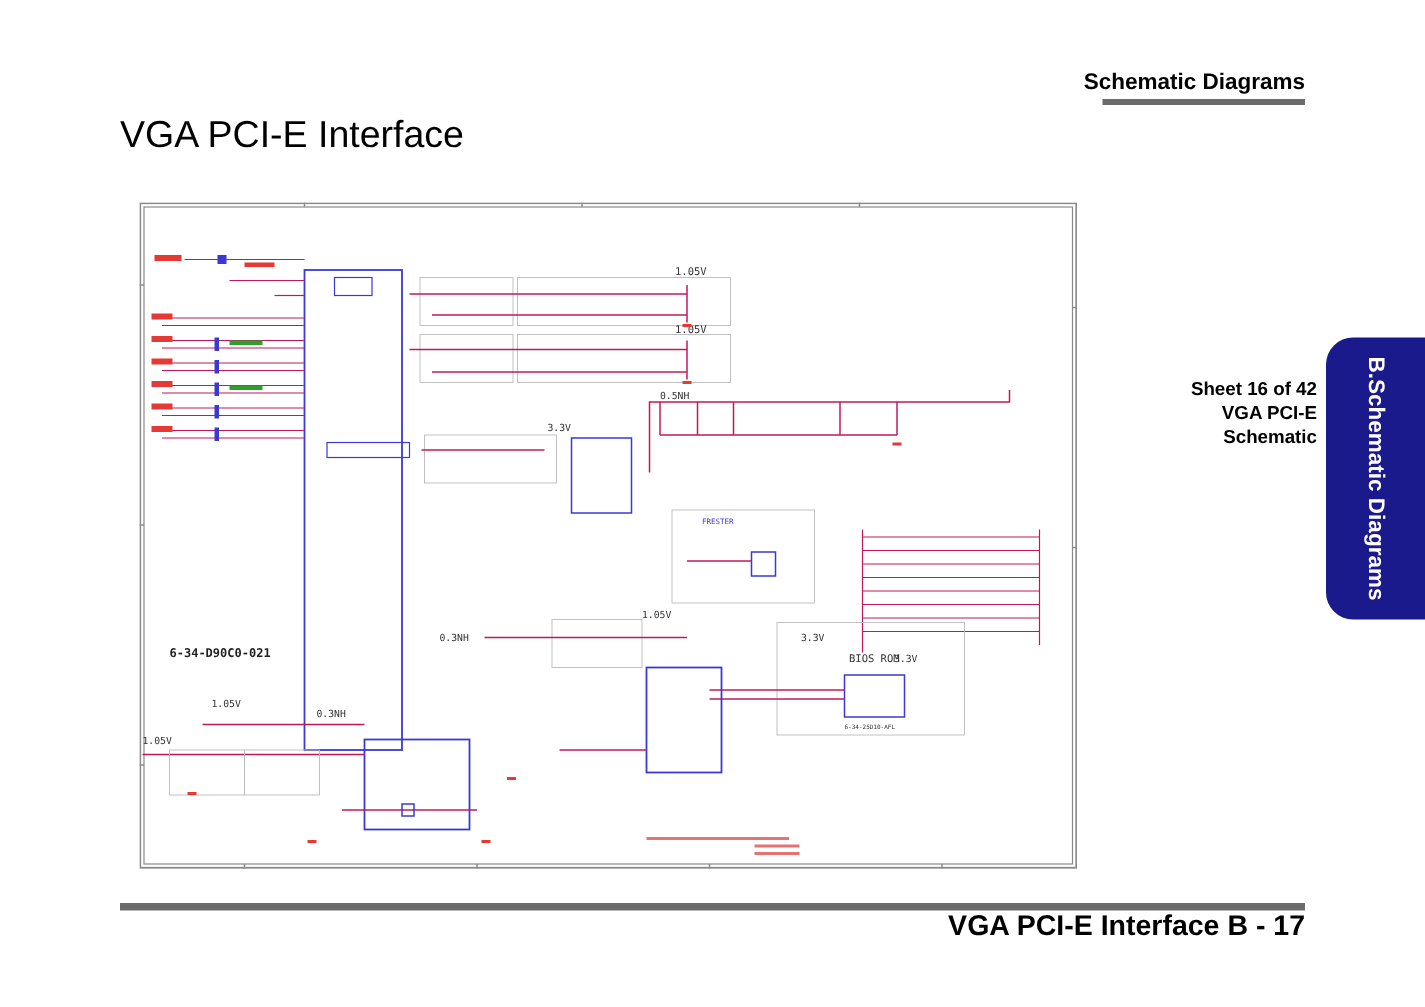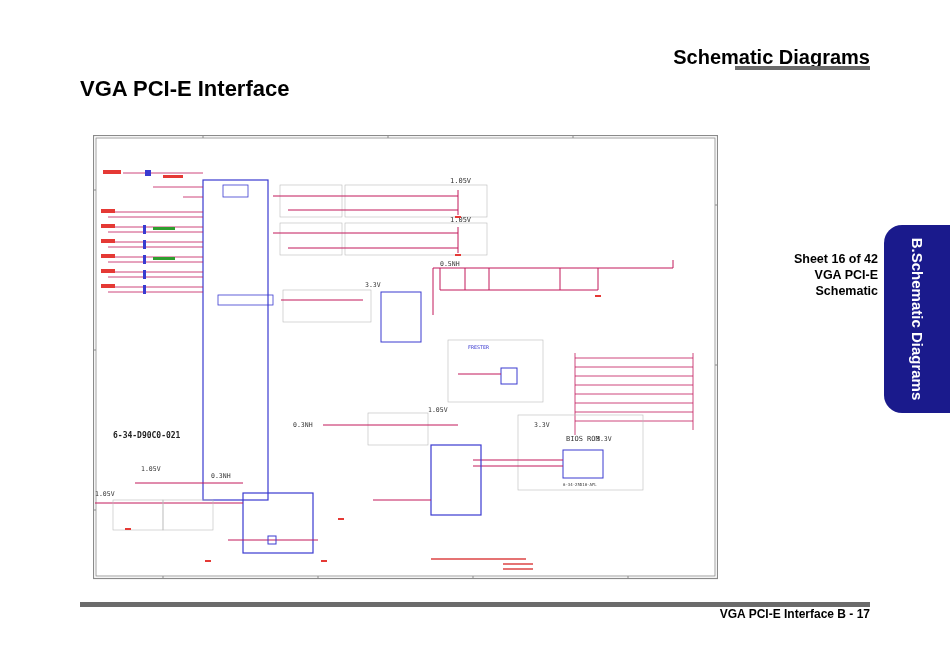--- a/index.html
+++ b/index.html
@@ -1,24 +1,24 @@
 <!DOCTYPE html>
 <html><head>
 <meta charset="utf-8">
 <style>
   html,body{margin:0;padding:0;background:#fff;}
   body{width:950px;height:671px;position:relative;overflow:hidden;font-family:"Liberation Sans",sans-serif;}
-  .hdr-title{position:absolute;right:80px;top:46px;font-weight:bold;font-size:20px;color:#000;}
+  .hdr-title{position:absolute;right:80px;top:46px;font-weight:bold;font-size:15px;color:#000;}
   .hdr-rule{position:absolute;left:735px;top:66px;width:135px;height:4px;background:#6b6b6b;}
-  .page-title{position:absolute;left:80px;top:76px;font-weight:bold;font-size:22px;color:#000;}
+  .page-title{position:absolute;left:80px;top:76px;font-weight:normal;font-size:25px;color:#000;}
   .side-note{position:absolute;left:738px;top:251px;width:140px;text-align:right;font-weight:bold;font-size:12.5px;line-height:16px;color:#000;}
   .side-tab{position:absolute;left:884px;top:225px;width:66px;height:188px;background:#1a1a8c;border-radius:18px 0 0 18px;}
   .side-tab span{position:absolute;left:50%;top:50%;transform:translate(-50%,-50%) rotate(90deg);white-space:nowrap;color:#fff;font-weight:bold;font-size:15px;}
   .foot-rule{position:absolute;left:80px;top:602px;width:790px;height:5px;background:#6b6b6b;}
-  .foot-title{position:absolute;right:80px;top:607px;font-weight:bold;font-size:12px;color:#000;}
+  .foot-title{position:absolute;right:80px;top:607px;font-weight:bold;font-size:19px;color:#000;}
   .sch{position:absolute;left:93px;top:135px;width:625px;height:445px;}
   .sch text{font-family:"DejaVu Sans Mono",monospace;}
 </style>
 </head>
 <body>
 
 <div class="hdr-title">Schematic  Diagrams</div>
 <div class="hdr-rule"></div>
 <div class="page-title">VGA PCI-E Interface</div>
 

